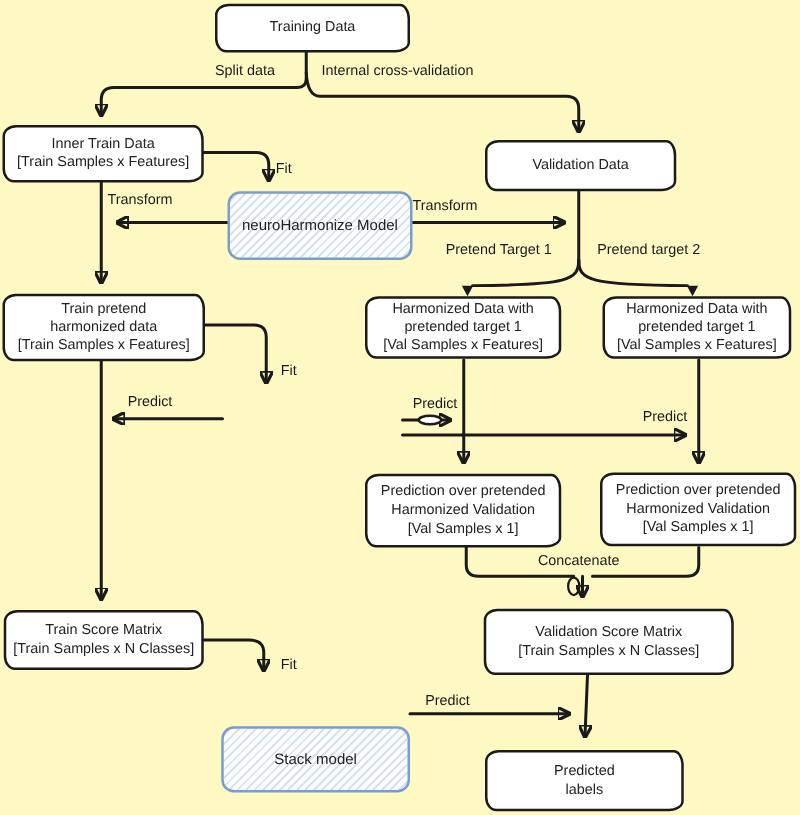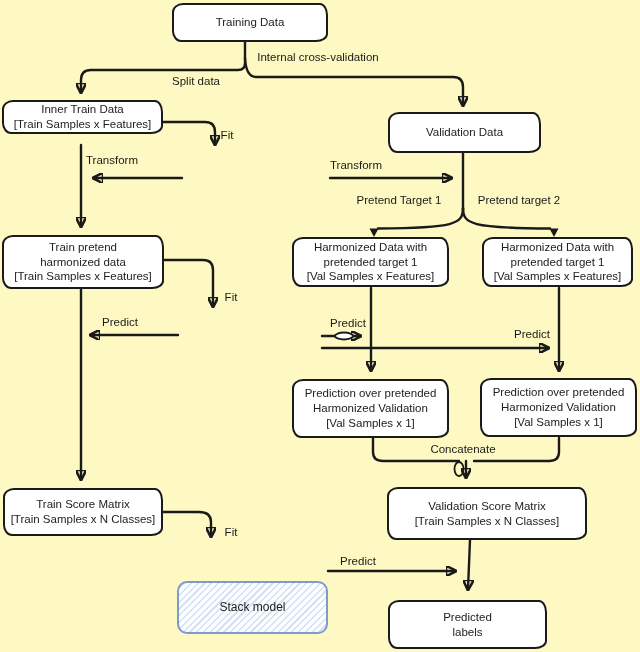--- a/index.html
+++ b/index.html
@@ -87,29 +87,32 @@
 
     <path d="M328 571 L455 571" marker-end="url(#ah)"></path>
 
     <path d="M470 540 L468 589" marker-end="url(#ah)"></path>
   </svg>
 
   <div class="node" style="left:172px; top:3px; width:156px; height:39px;">
     <div>Training Data</div>
   </div>
 
-  <div class="node" style="left:2px; top:100px; width:161px; height:34px;">
+  <div class="node" style="left:2px; top:100px; width:161px; height:46px;">
     <div>Inner Train Data</div>
     <div>[Train Samples x Features]</div>
   </div>
 
   <div class="node" style="left:388px; top:112px; width:153px; height:41px;">
     <div>Validation Data</div>
   </div>
 
+  <div class="node model" style="left:182px; top:153px; width:148px; height:55px; font-size:12px;">
+    <div>neuroHarmonize Model</div>
+  </div>
 
   <div class="node" style="left:2px; top:235px; width:162px; height:54px;align-items:center;">
     <div>Train pretend</div>
     <div>harmonized data</div>
     <div>[Train Samples x Features]</div>
   </div>
 
   <div class="node" style="left:292px; top:237px; width:157px; height:50px;">
     <div>Harmonized Data with</div>
     <div>pretended target 1</div>
@@ -147,21 +150,21 @@
 
   <div class="node model" style="left:177px; top:545px; width:151px; height:53px; font-size:12px;margin-top:36px;">
     <div>Stack model</div>
   </div>
 
   <div class="node" style="left:388px; top:600px; width:159px; height:49px;">
     <div>Predicted</div>
     <div>labels</div>
   </div>
 
-  <span class="elabel" style="left:196px; top:57px;margin-top:24px;">Split data</span>
+  <span class="elabel" style="left:196px; top:57px;">Split data</span>
   <span class="elabel" style="left:318px; top:57px;">Internal cross-validation</span>
   <span class="elabel" style="left:227px; top:135px;">Fit</span>
   <span class="elabel" style="left:112px; top:160px;">Transform</span>
   <span class="elabel" style="left:356px; top:165px;">Transform</span>
   <span class="elabel" style="left:399px; top:200px;">Pretend Target 1</span>
   <span class="elabel" style="left:519px; top:200px;">Pretend target 2</span>
   <span class="elabel" style="left:231px; top:297px;">Fit</span>
   <span class="elabel" style="left:120px; top:322px;">Predict</span>
   <span class="elabel" style="left:348px; top:323px;">Predict</span>
   <span class="elabel" style="left:532px; top:334px;">Predict</span>

